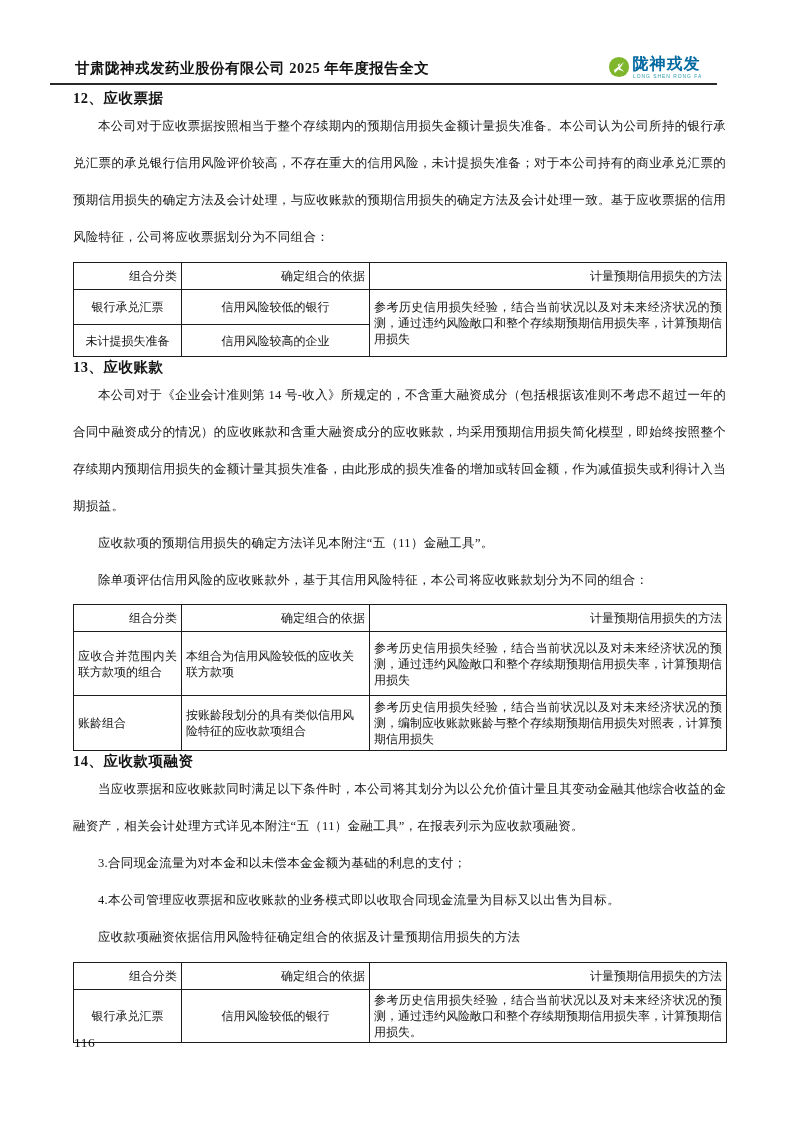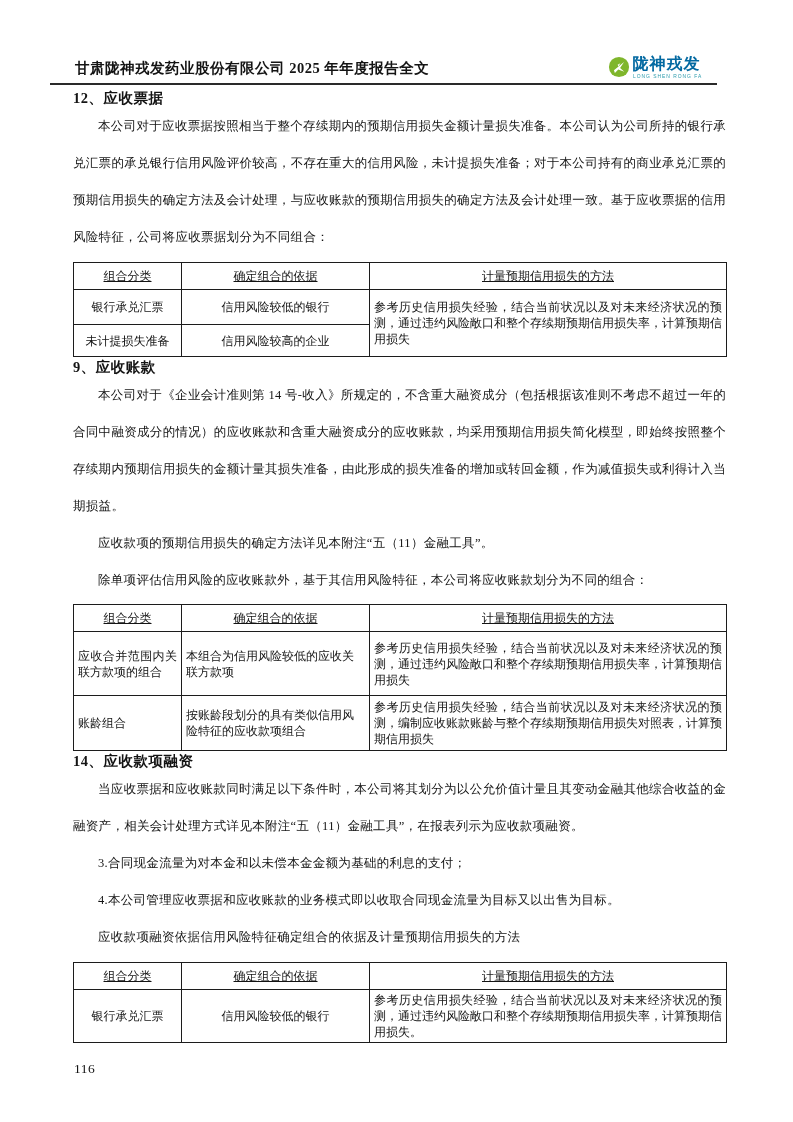--- a/index.html
+++ b/index.html
@@ -42,34 +42,34 @@
     border-collapse:collapse;width:653px;table-layout:fixed;
     font-size:12px;
   }
   .t1{margin-top:6px;}
   .t2{margin-top:5px;}
   .t3{margin-top:6px;}
   table.doc th, table.doc td{
     border:1px solid #1c1c1c;font-weight:normal;padding:2px 4px;
     line-height:16px;vertical-align:middle;overflow:hidden;
   }
-  table.doc th{height:22px;text-align:center;text-decoration:underline;}
+  table.doc th{height:22px;text-align:right;}
   .cell-center{text-align:center;}
   .cell-left{text-align:left;padding-left:4px;}
   .cell-just{text-align:justify;padding-left:4px;padding-right:4px;}
   .col3{text-align:justify;padding:3px 5px;}
   .t1 .r1 td{height:30px;}
   .t1 .r2 td{height:27px;}
   .t2 th{height:25px;}
   .t2 .r1 td{height:59px;}
   .t2 .r2 td{height:50px;}
   .t3 th{height:24px;}
   .t3 .r1 td{height:43px;}
   
-  .page-number{position:absolute;left:74px;top:1061px;font-size:13.5px;letter-spacing:0.5px;}
+  .page-number{position:absolute;left:74px;top:1035px;font-size:13.5px;letter-spacing:0.5px;}
 </style>
 </head>
 <body>
 
 <div class="page">
 
   <div class="header">
     <div class="header-title">甘肃陇神戎发药业股份有限公司 2025 年年度报告全文</div>
     <div class="logo">
       <svg class="logo-icon" viewBox="0 0 24 24">
@@ -106,21 +106,21 @@
         <td class="cell-center">信用风险较低的银行</td>
         <td class="col3" rowspan="2">参考历史信用损失经验，结合当前状况以及对未来经济状况的预测，通过违约风险敞口和整个存续期预期信用损失率，计算预期信用损失</td>
       </tr>
       <tr class="r2">
         <td class="cell-center">未计提损失准备</td>
         <td class="cell-center">信用风险较高的企业</td>
       </tr>
     </tbody>
       </table>
 
-    <h2 class="sec h13">9、应收账款</h2>
+    <h2 class="sec h13">13、应收账款</h2>
     <p class="body p13a">本公司对于《企业会计准则第 14 号-收入》所规定的，不含重大融资成分（包括根据该准则不考虑不超过一年的合同中融资成分的情况）的应收账款和含重大融资成分的应收账款，均采用预期信用损失简化模型，即始终按照整个存续期内预期信用损失的金额计量其损失准备，由此形成的损失准备的增加或转回金额，作为减值损失或利得计入当期损益。</p>
     <p class="body">应收款项的预期信用损失的确定方法详见本附注“五（11）金融工具”。</p>
     <p class="body">除单项评估信用风险的应收账款外，基于其信用风险特征，本公司将应收账款划分为不同的组合：</p>
 
     <table class="doc t2">
       <colgroup>
           <col style="width:108px">
           <col style="width:188px">
           <col style="width:357px">
         </colgroup>

